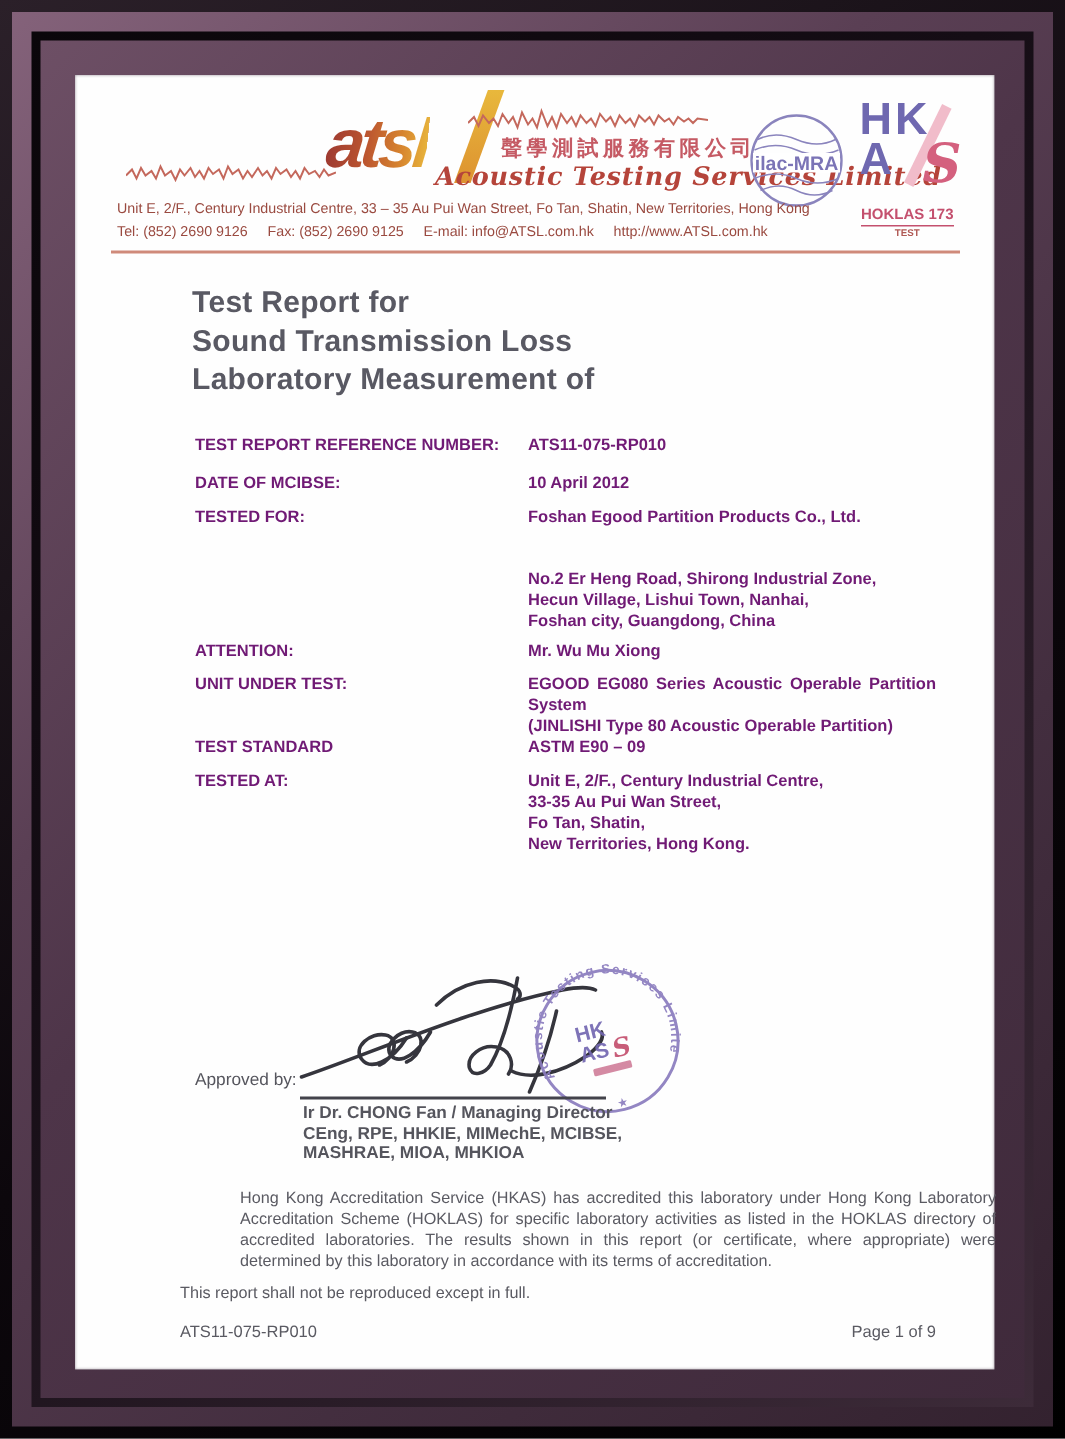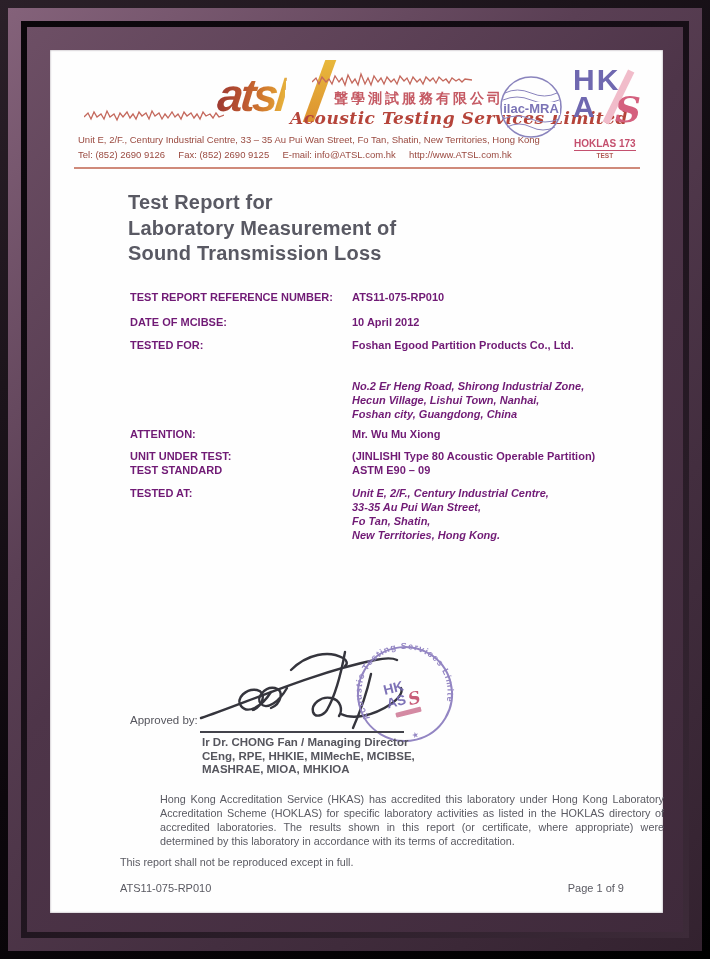--- a/index.html
+++ b/index.html
@@ -47,21 +47,21 @@
 
   
   .title{position:absolute;left:78px;top:140px;font:bold 20px "Liberation Sans",sans-serif;
          color:#595963;line-height:25.5px;letter-spacing:.2px;}
 
   
   .fields{position:absolute;left:80px;top:240px;width:494px;color:#701a75;}
   .frow{display:flex;align-items:flex-start;}
   .flabel{width:222px;flex:0 0 222px;font-weight:bold;font-size:11px;line-height:14px;}
   .fvalue{width:272px;font-weight:bold;font-size:11px;line-height:14px;}
-  .pre{white-space:pre-line;font-style:italic;}
+  .pre{white-space:pre-line;}
   .just{text-align:justify;}
   .mb11{margin-bottom:11px}.mb9{margin-bottom:9px}.mb13{margin-bottom:27px}
   .mb6{margin-bottom:6px}.mb8{margin-bottom:8px}.mb29{}
 
   
   .approved-label{position:absolute;left:80px;top:664px;font-size:11.5px;color:#55555d;}
   .sig{position:absolute;left:145px;top:592px;}
   .sig path{stroke:#35353d;stroke-width:2.4;fill:none;stroke-linecap:round;}
   .sigline{position:absolute;left:150px;top:681px;width:204px;height:2px;background:#43434b;}
   .signame{position:absolute;left:152px;top:686px;font-size:11.5px;font-weight:bold;color:#55555d;line-height:13.5px;}
@@ -120,22 +120,22 @@
     <div class="l1">HOKLAS 173</div>
     <div class="l2">TEST</div>
   </div>
 
   <div class="addr1">Unit E, 2/F., Century Industrial Centre, 33 – 35 Au Pui Wan Street, Fo Tan, Shatin, New Territories, Hong Kong</div>
   <div class="addr2">Tel: (852) 2690 9126     Fax: (852) 2690 9125     E-mail: info@ATSL.com.hk     http://www.ATSL.com.hk</div>
   <div class="redrule"></div>
 
   <div class="title">
     <div>Test Report for</div>
+    <div>Sound Transmission Loss</div>
     <div>Laboratory Measurement of</div>
-    <div>Sound Transmission Loss</div>
   </div>
 
   <div class="fields">
     <div class="frow mb11">
       <div class="flabel">TEST REPORT REFERENCE NUMBER:</div>
       <div class="fvalue">ATS11-075-RP010</div>
     </div>
     <div class="frow mb9">
       <div class="flabel">DATE OF MCIBSE:</div>
       <div class="fvalue">10 April 2012</div>
@@ -150,20 +150,21 @@
 Hecun Village, Lishui Town, Nanhai,
 Foshan city, Guangdong, China</div>
     </div>
     <div class="frow mb8">
       <div class="flabel">ATTENTION:</div>
       <div class="fvalue">Mr. Wu Mu Xiong</div>
     </div>
     <div class="frow mb29">
       <div class="flabel">UNIT UNDER TEST:</div>
       <div class="fvalue">
+        <div class="just">EGOOD EG080 Series Acoustic Operable Partition System</div>
         <div class="just">(JINLISHI Type 80 Acoustic Operable Partition)</div>
       </div>
     </div>
     <div class="frow mb9">
       <div class="flabel">TEST STANDARD</div>
       <div class="fvalue">ASTM E90 – 09</div>
     </div>
     <div class="frow">
       <div class="flabel">TESTED AT:</div>
       <div class="fvalue pre">Unit E, 2/F., Century Industrial Centre,

